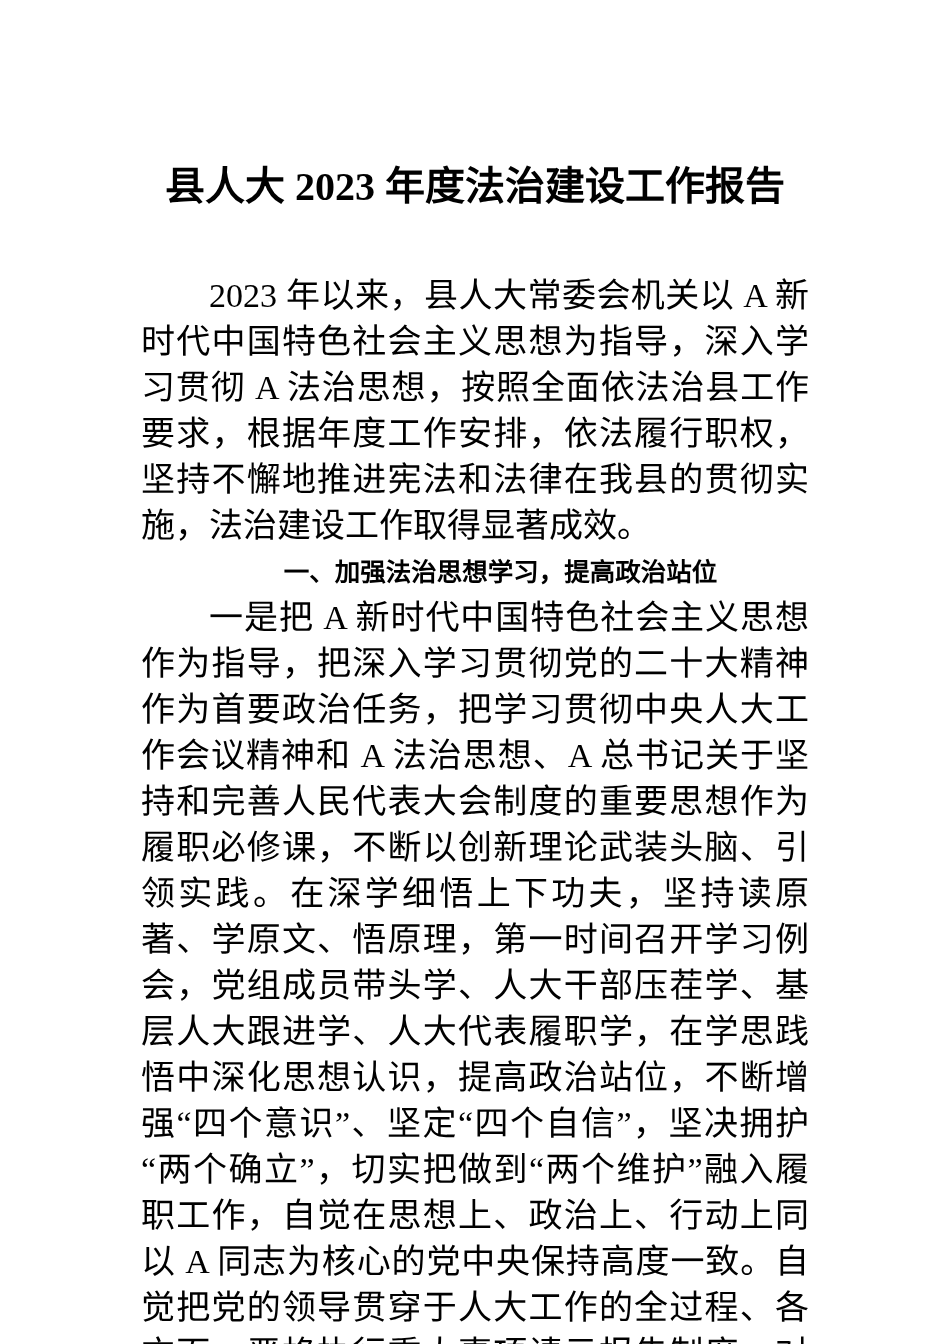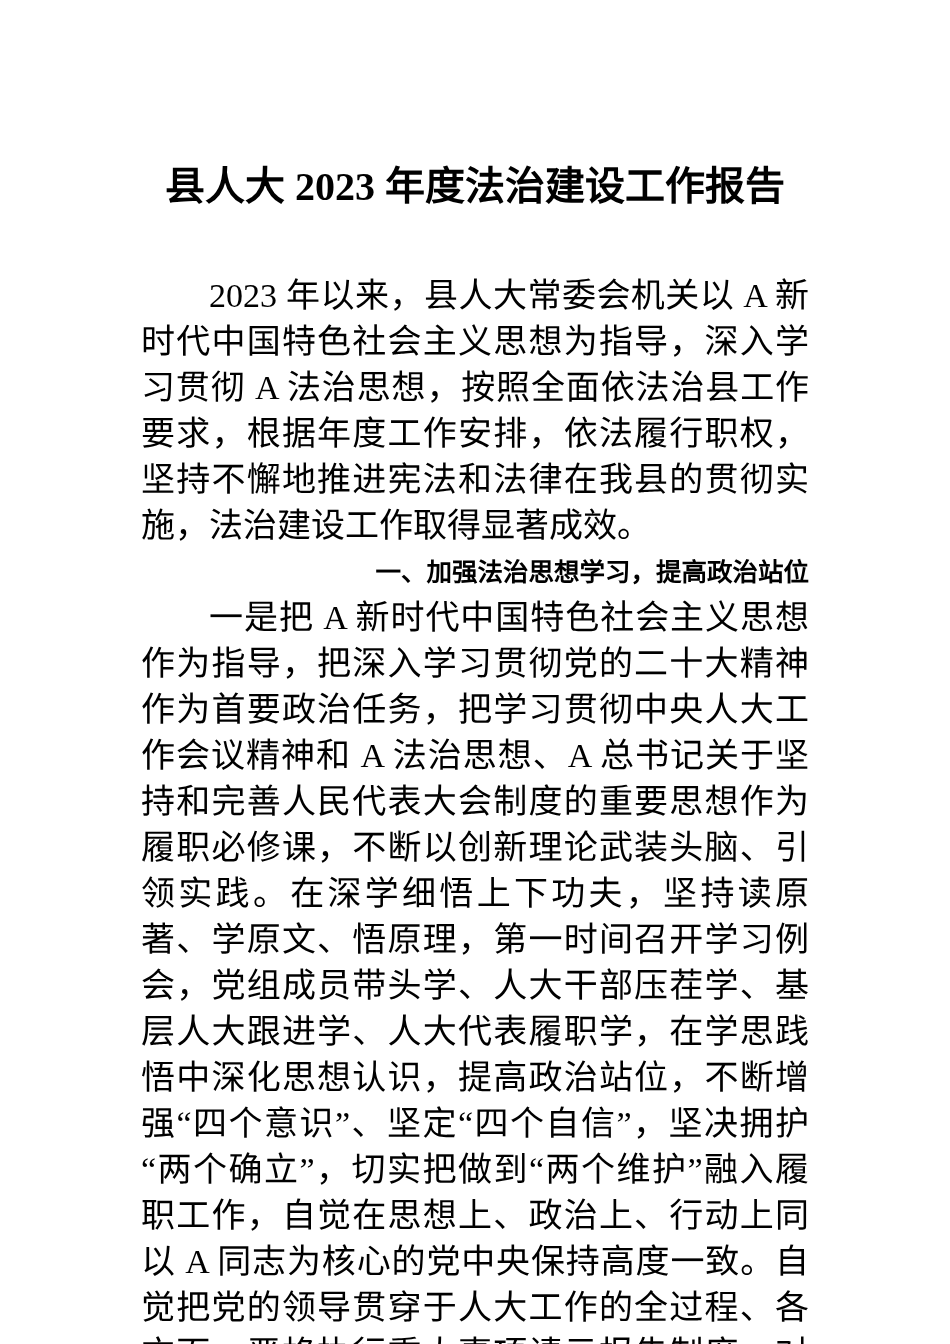--- a/index.html
+++ b/index.html
@@ -39,21 +39,21 @@
     text-indent: 2em;
     word-break: normal;
     overflow-wrap: break-word;
   }
   .section-heading {
     font-family: "Liberation Sans", "DejaVu Sans", sans-serif;
     font-weight: bold;
     font-size: 25.5px;
     line-height: 46px;
     text-indent: 2em;
-    text-align: right;
+    text-align: center;
   }
 </style>
 </head>
 <body>
 
 <div class="page">
   <h1 class="doc-title">县人大 2023 年度法治建设工作报告</h1>
 
   <div class="doc-body">
     <p class="para">2023 年以来，县人大常委会机关以 A 新时代中国特色社会主义思想为指导，深入学习贯彻 A 法治思想，按照全面依法治县工作要求，根据年度工作安排，依法履行职权，坚持不懈地推进宪法和法律在我县的贯彻实施，法治建设工作取得显著成效。</p>

